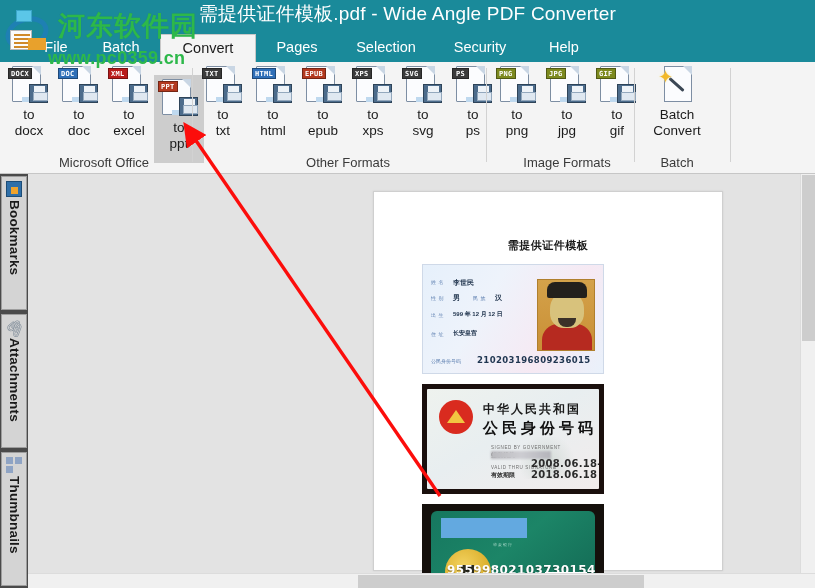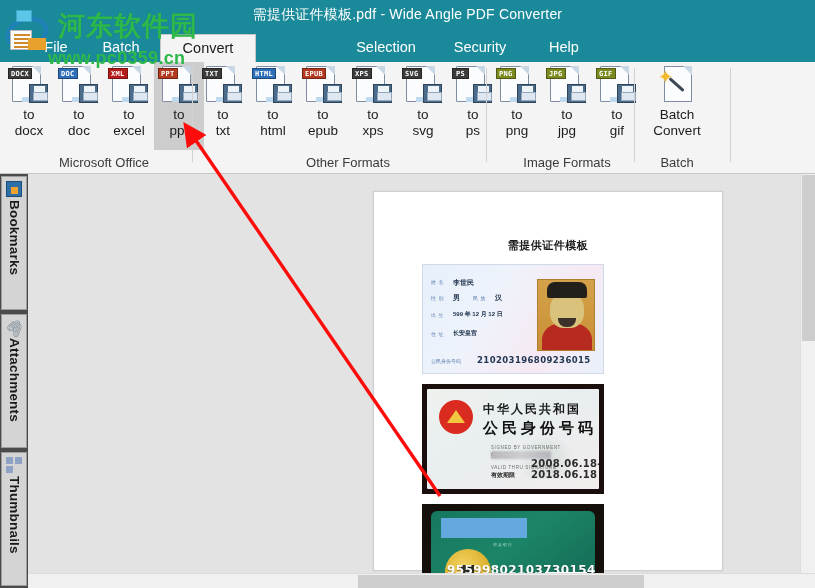--- a/index.html
+++ b/index.html
@@ -12,21 +12,21 @@
   #app { position: relative; width: 815px; height: 588px; overflow: hidden; }
 
   
   .titlebar {
     position: absolute; top: 0; left: 0; width: 815px; height: 36px;
     background: #1a8a9a;
   }
   .titlebar-text {
     position: absolute; left: 0; top: 0; width: 815px; height: 28px;
     line-height: 28px; text-align: center;
-    color: #ffffff; font-size: 14px; letter-spacing: .2px;
+    color: #ffffff; font-size: 19px; letter-spacing: .2px;
   }
 
   
   .tabstrip {
     position: absolute; top: 34px; left: 0; width: 815px; height: 28px;
     background: #1a8a9a;
   }
   .tab {
     position: absolute; top: 0; height: 28px; line-height: 27px;
     color: #ffffff; font-size: 14.5px; text-align: center;
@@ -56,21 +56,21 @@
   .rgroup-sep {
     position: absolute; top: 6px; width: 1px; height: 94px;
     background: #d2d2d2;
   }
 
   .rbtn {
     width: 50px; height: 88px;
     display: flex; flex-direction: column; align-items: center;
     padding-top: 3px; cursor: default;
   }
-  .rbtn.selected { background: #cdcdcd; }
+  .rbtn.selected { background: #cdcdcd; margin-top: 13px; }
   .rbtn .caption {
     font-size: 13.5px; color: #1b1b1b; line-height: 16px;
     text-align: center; margin-top: 2px; white-space: pre-line;
   }
   .rbtn.wide { width: 74px; }
 
   
   .fileicon { position: relative; width: 42px; height: 40px; }
   .fi-page {
     position: absolute; left: 4px; top: 1px; width: 29px; height: 36px;
@@ -384,20 +384,21 @@
 <div id="app">
 
   <div class="titlebar">
     <div class="titlebar-text">需提供证件模板.pdf - Wide Angle PDF Converter</div>
   </div>
 
   <div class="tabstrip" id="tabstrip">
       <div class="tab" style="left: 30px; width: 52px;">File</div>
       <div class="tab" style="left: 90px; width: 62px;">Batch</div>
       <div class="tab active" style="left: 160px; width: 96px;">Convert</div>
+      <div class="tab" style="left: 262px; width: 70px;">Pages</div>
       <div class="tab" style="left: 440px; width: 80px;">Security</div>
       <div class="tab" style="left: 340px; width: 92px;">Selection</div>
       <div class="tab" style="left: 538px; width: 52px;">Help</div>
     </div>
 
   <div class="ribbon">
     <div class="ribbon-groups" id="ribbon-groups">
         <div class="rgroup" style="left: 4px; width: 200px;">
           <div class="rgroup-items">
             <div class="rbtn">

